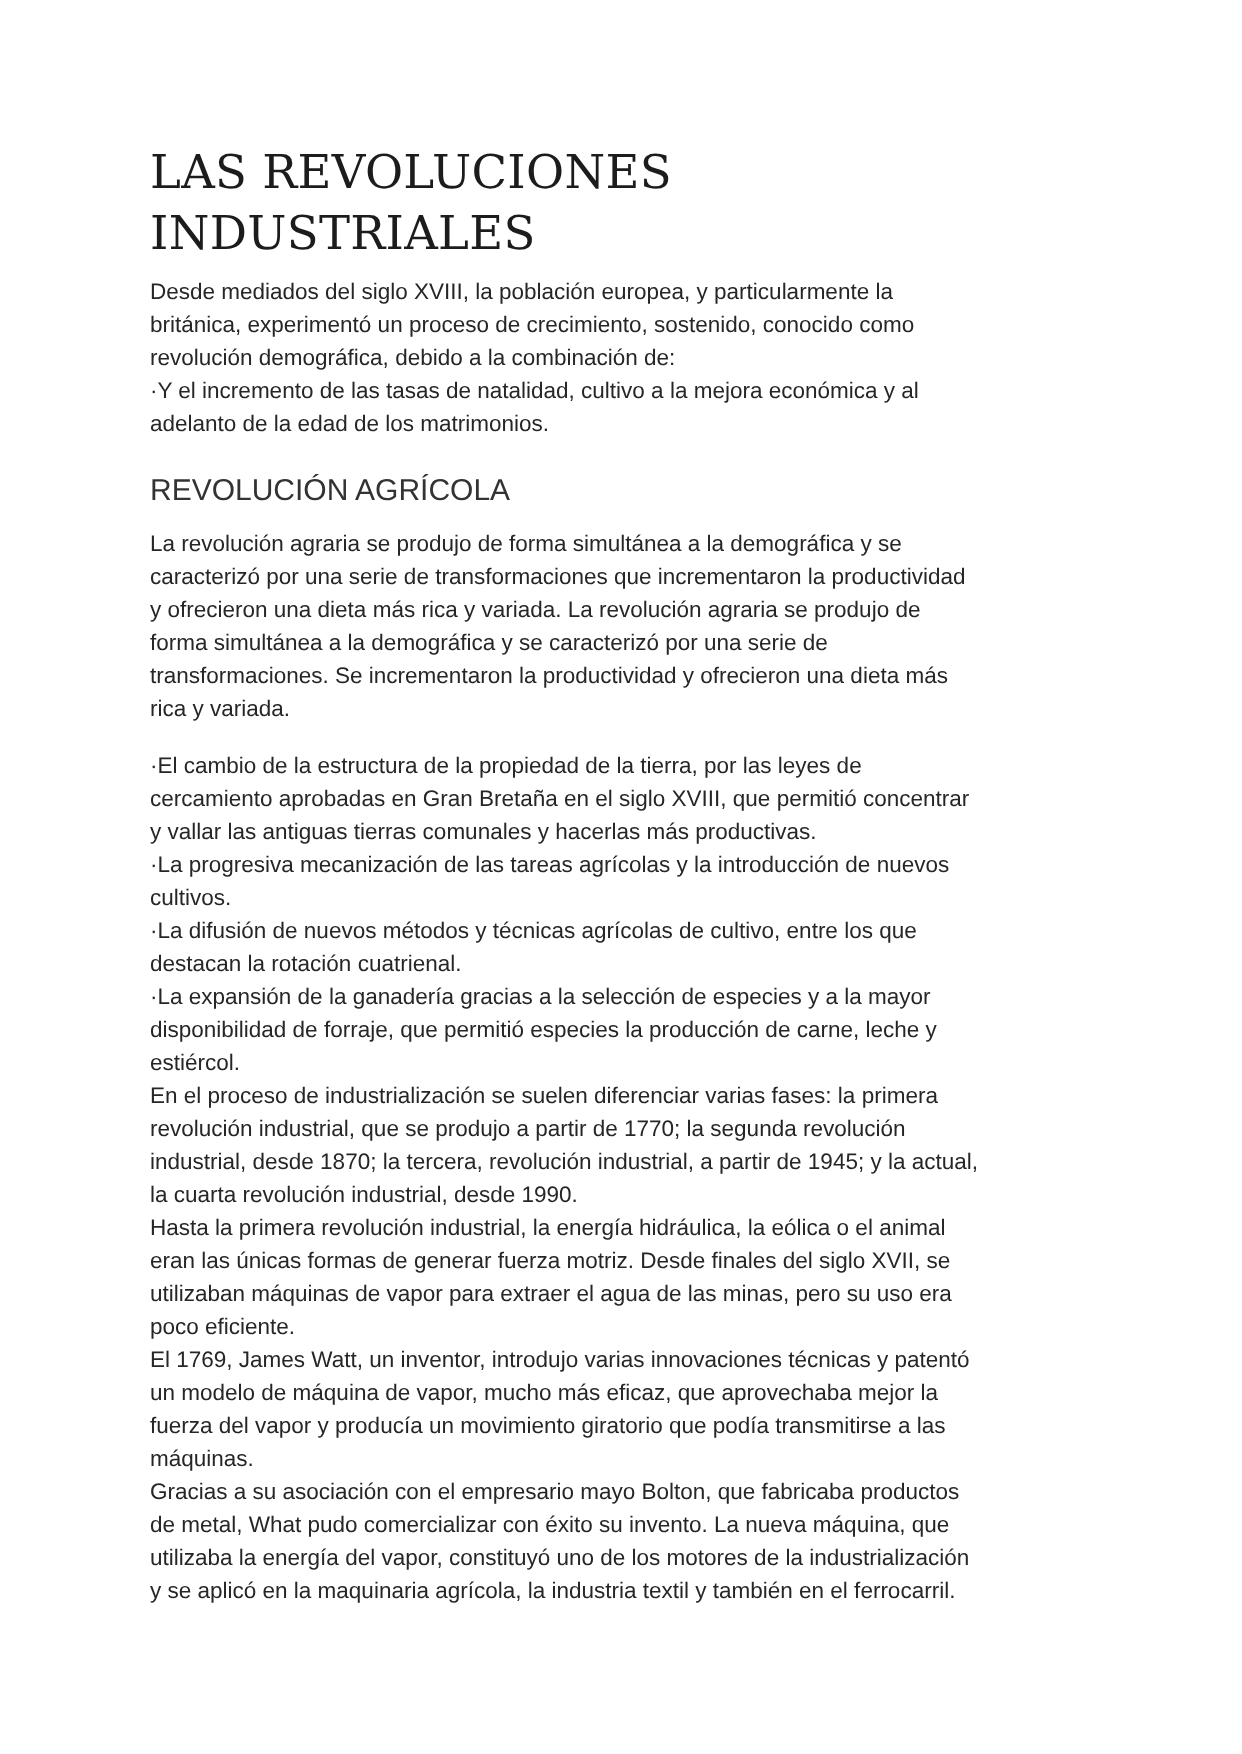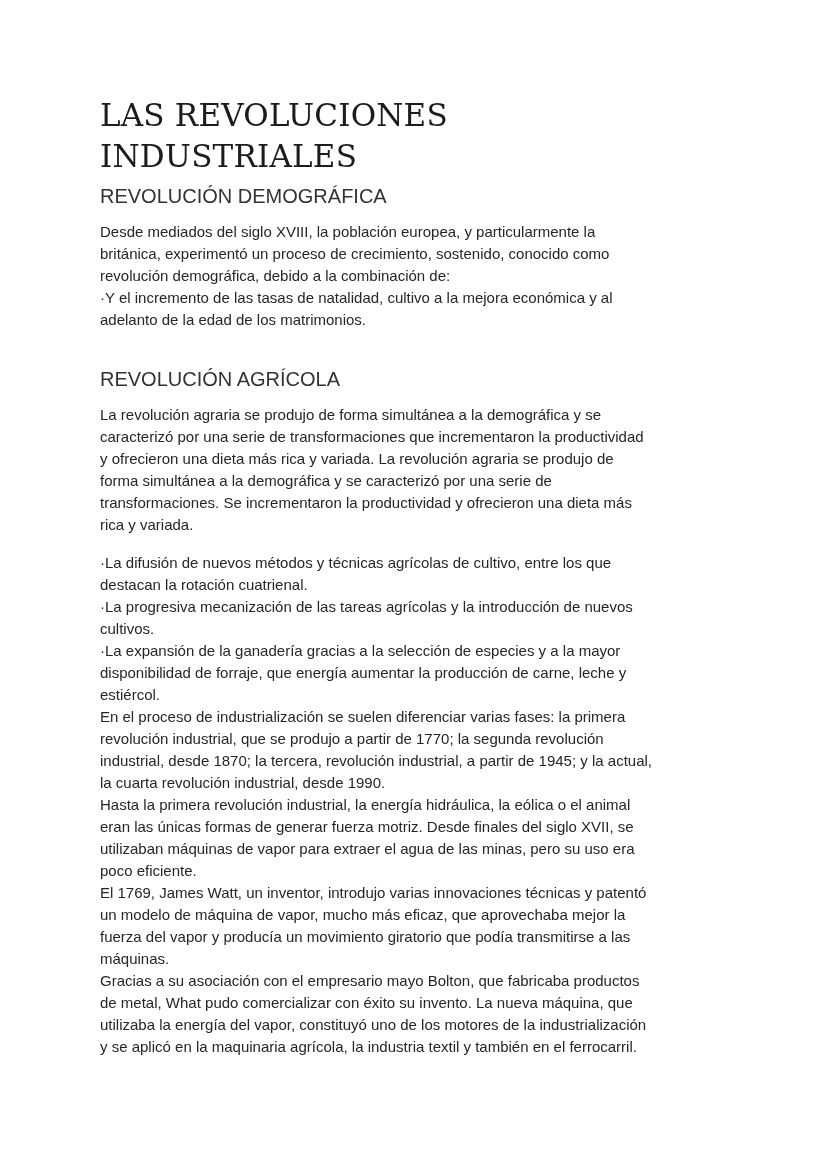--- a/index.html
+++ b/index.html
@@ -31,21 +31,21 @@
   }
   .sec-heading {
     font-family: "Liberation Sans", sans-serif;
     font-weight: 400;
     font-size: 20px;
     line-height: 25px;
     color: #333333;
     margin: 0 0 12px 0;
   }
   .section + .section .sec-heading {
-    margin-top: 36px;
+    margin-top: 21px;
   }
   .section:nth-of-type(3) .sec-heading {
     margin-top: 40px;
   }
   .para {
     font-size: 15px;
     line-height: 22px;
     color: #262626;
     margin: 0;
   }
@@ -53,39 +53,39 @@
     margin-top: 16px;
   }
 </style>
 </head>
 <body>
 
 <div class="page">
   <h1 class="doc-title">LAS REVOLUCIONES INDUSTRIALES</h1>
   <div id="doc-body">
   <section class="section">
-    <h2 class="sec-heading">REVOLUCIÓN DEMOGRÁFICA</h2>
     <div class="blocks">
           <div class="block">
             <p class="para">Desde mediados del siglo XVIII, la población europea, y particularmente la británica, experimentó un proceso de crecimiento, sostenido, conocido como revolución demográfica, debido a la combinación de:</p>
             <p class="para">·Y el incremento de las tasas de natalidad, cultivo a la mejora económica y al adelanto de la edad de los matrimonios.</p>
           </div>
         </div>
   </section>
 
   <section class="section">
     <h2 class="sec-heading">REVOLUCIÓN AGRÍCOLA</h2>
     <div class="blocks">
           <div class="block">
             <p class="para">La revolución agraria se produjo de forma simultánea a la demográfica y se caracterizó por una serie de transformaciones que incrementaron la productividad y ofrecieron una dieta más rica y variada. La revolución agraria se produjo de forma simultánea a la demográfica y se caracterizó por una serie de transformaciones. Se incrementaron la productividad y ofrecieron una dieta más rica y variada.</p>
           </div>
           <div class="block">
+            <p class="para">·El cambio de la estructura de la propiedad de la tierra, por las leyes de cercamiento aprobadas en Gran Bretaña en el siglo XVIII, que permitió concentrar y vallar las antiguas tierras comunales y hacerlas más productivas.</p>
+            <p class="para">·La progresiva mecanización de las tareas agrícolas y la introducción de nuevos cultivos.</p>
             <p class="para">·La difusión de nuevos métodos y técnicas agrícolas de cultivo, entre los que destacan la rotación cuatrienal.</p>
-            <p class="para">·La progresiva mecanización de las tareas agrícolas y la introducción de nuevos cultivos.</p>
-            <p class="para">·La expansión de la ganadería gracias a la selección de especies y a la mayor disponibilidad de forraje, que energía aumentar la producción de carne, leche y estiércol.</p>
+            <p class="para">·La expansión de la ganadería gracias a la selección de especies y a la mayor disponibilidad de forraje, que permitió especies la producción de carne, leche y estiércol.</p>
           </div>
         </div>
   </section>
 
   <section class="section">
     <div class="blocks">
           <div class="block">
             <p class="para">En el proceso de industrialización se suelen diferenciar varias fases: la primera revolución industrial, que se produjo a partir de 1770; la segunda revolución industrial, desde 1870; la tercera, revolución industrial, a partir de 1945; y la actual, la cuarta revolución industrial, desde 1990.</p>
             <p class="para">Hasta la primera revolución industrial, la energía hidráulica, la eólica o el animal eran las únicas formas de generar fuerza motriz. Desde finales del siglo XVII, se utilizaban máquinas de vapor para extraer el agua de las minas, pero su uso era poco eficiente.</p>
             <p class="para">El 1769, James Watt, un inventor, introdujo varias innovaciones técnicas y patentó un modelo de máquina de vapor, mucho más eficaz, que aprovechaba mejor la fuerza del vapor y producía un movimiento giratorio que podía transmitirse a las máquinas.</p>

